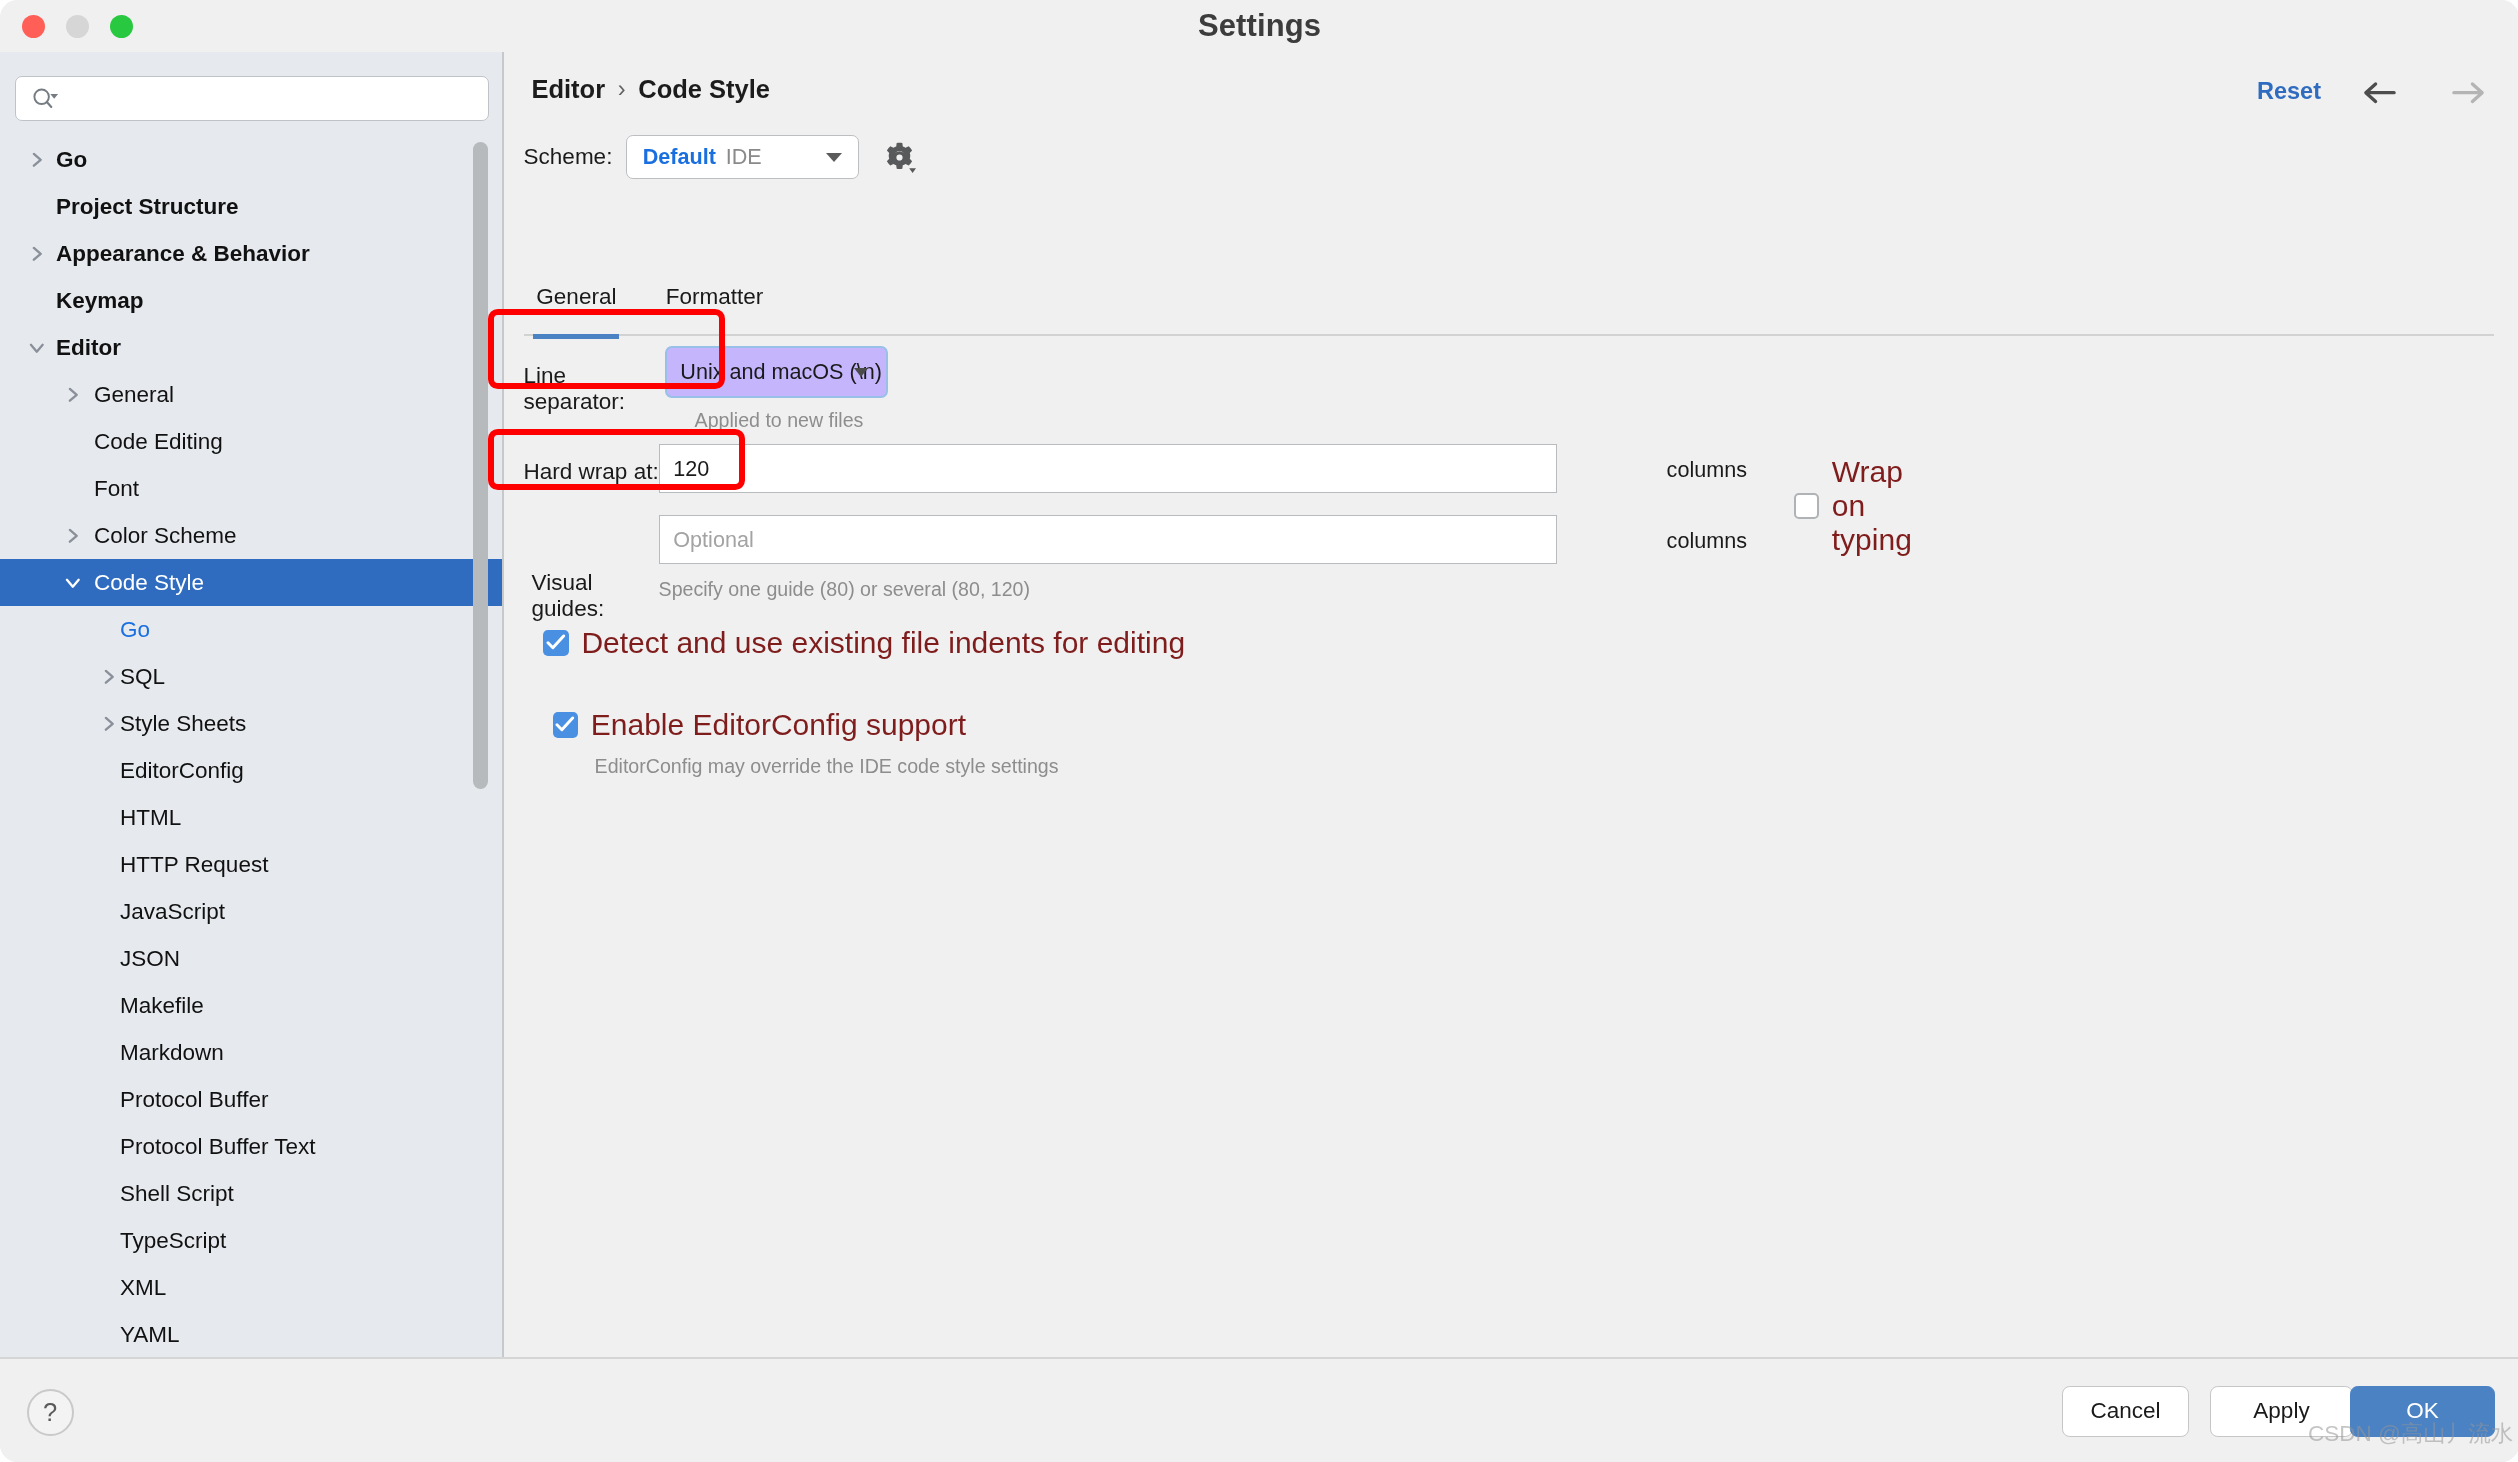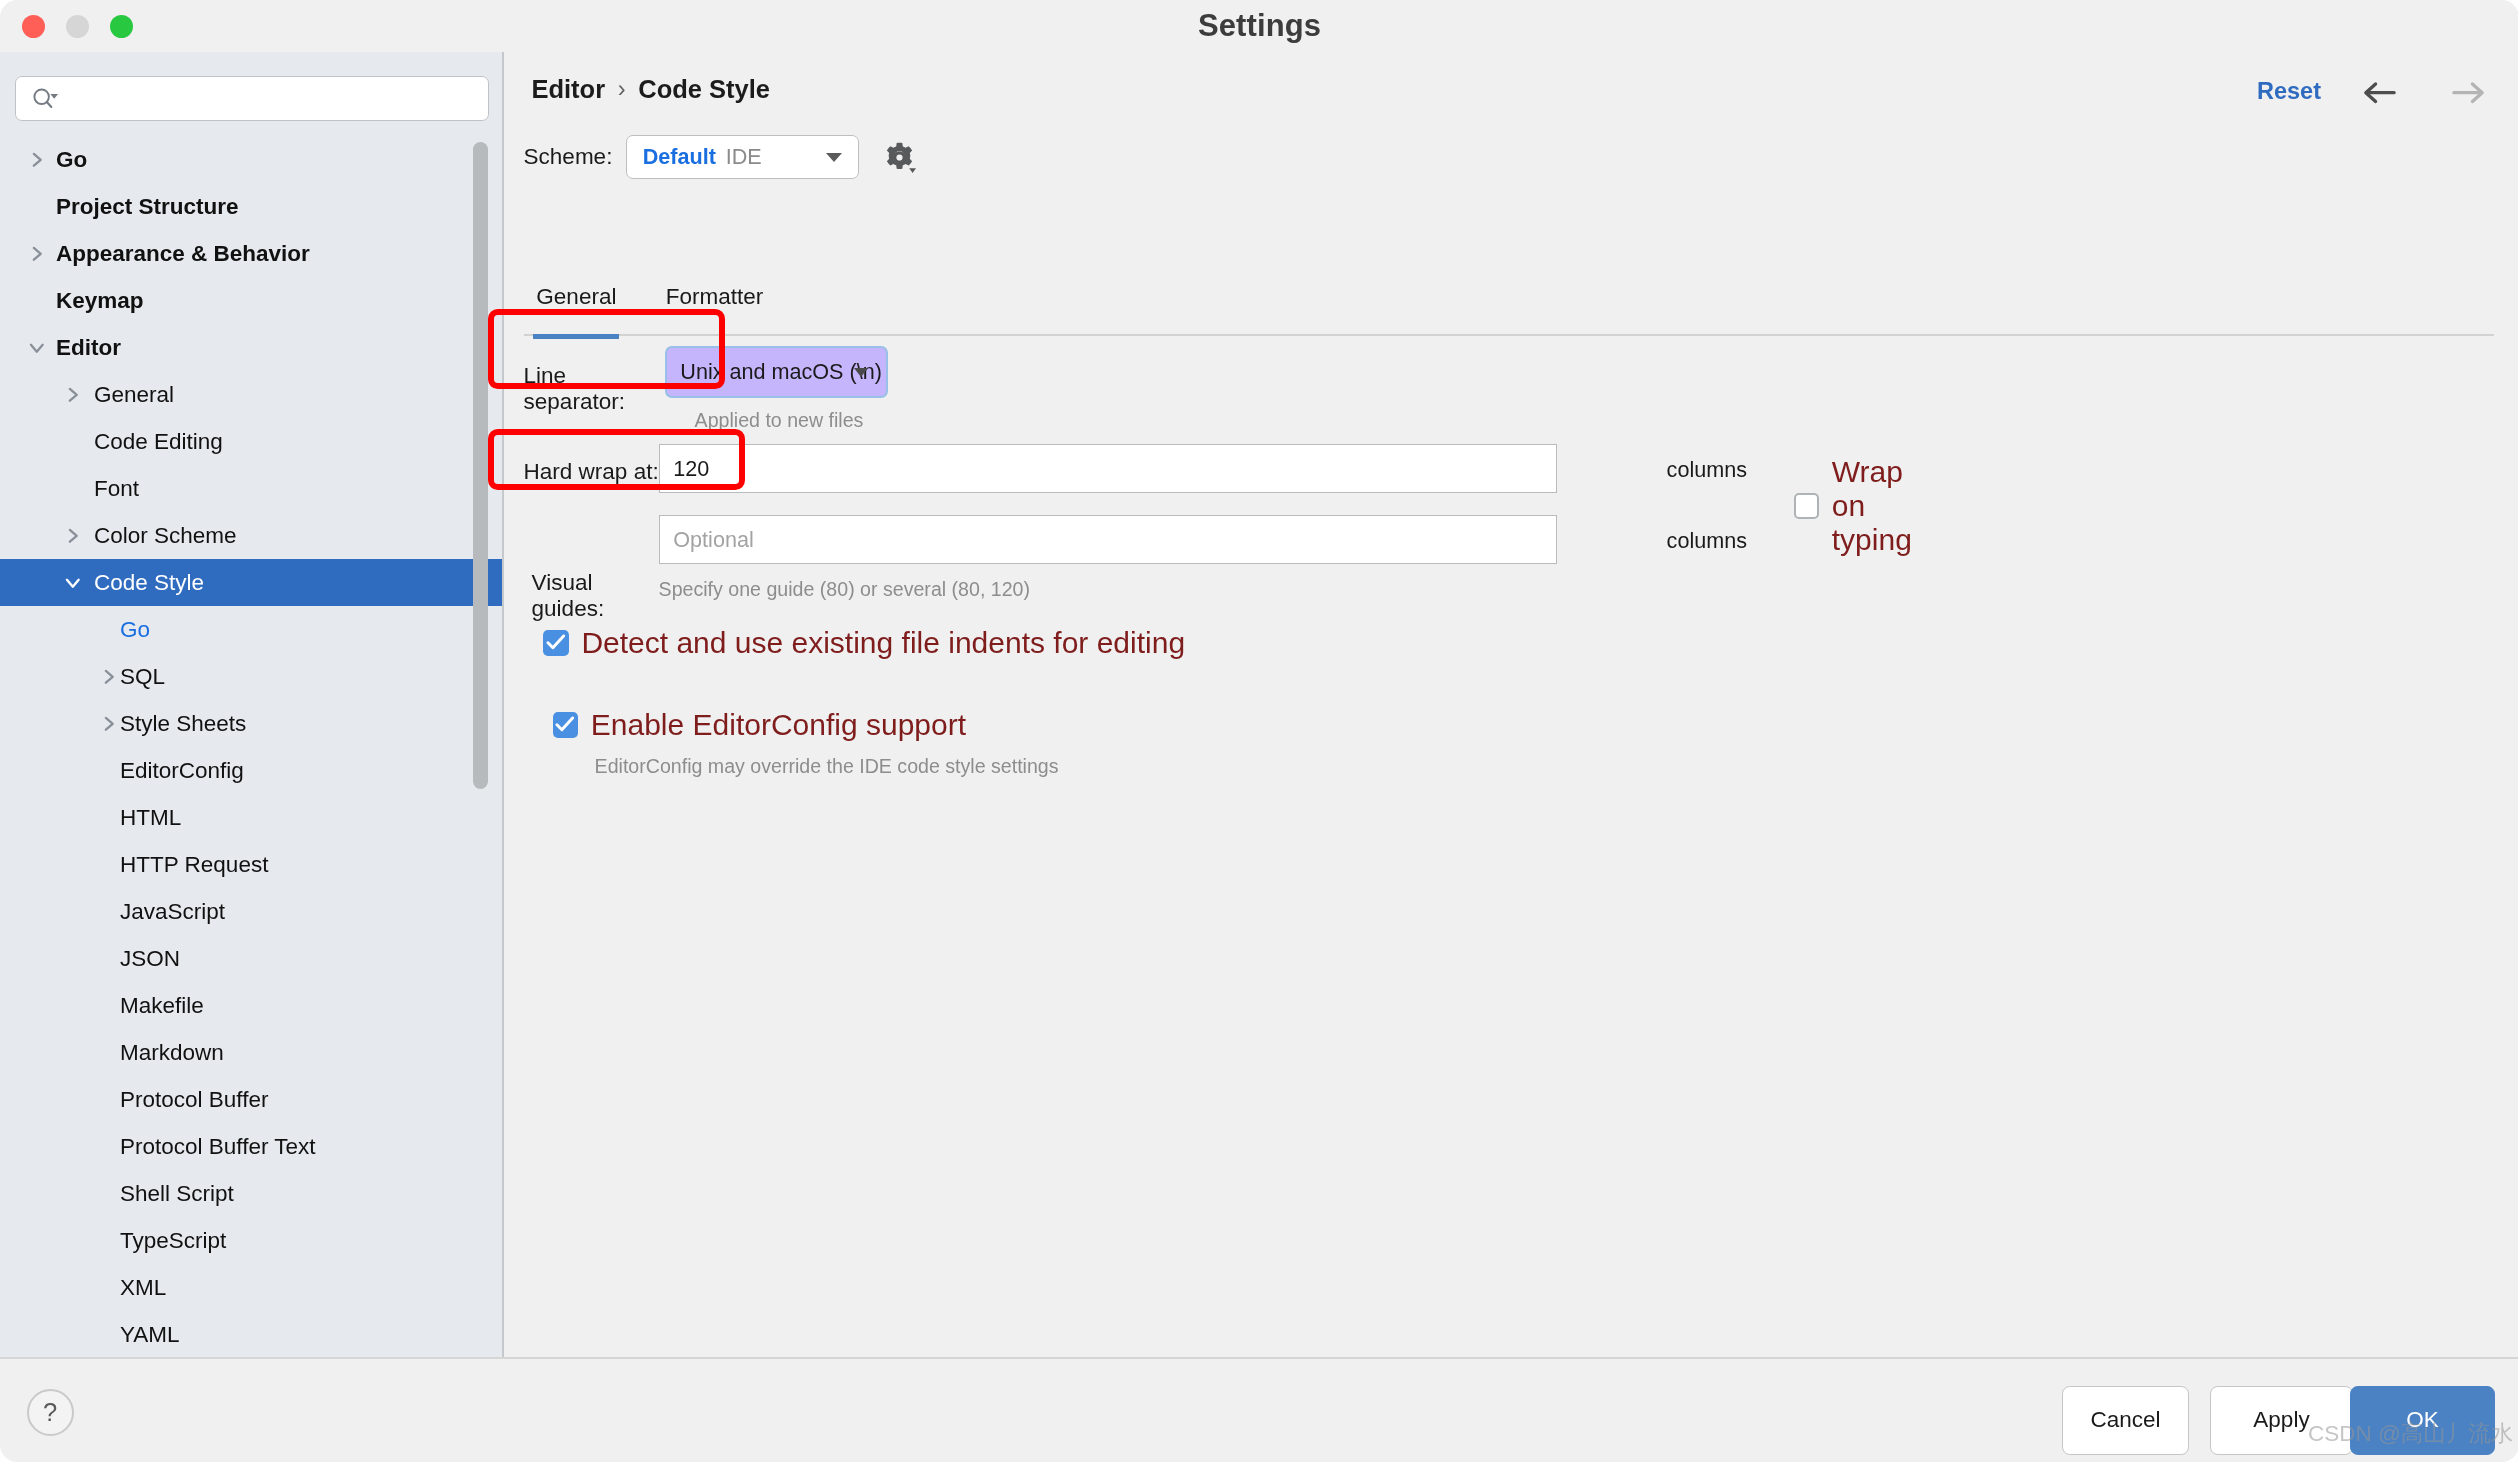--- a/index.html
+++ b/index.html
@@ -302,21 +302,21 @@
     width: 43px; height: 43px;
     border: 2px solid #c9c9c9;
     border-radius: 50%;
     background: #f3f3f3;
     display: flex; align-items: center; justify-content: center;
     font-size: 25.5px; color: #5a5a5a;
     cursor: pointer;
   }
   .btn {
     position: absolute; top: 26.5px;
-    height: 69px;
+    height: 51px;
     background: #ffffff;
     border: 1px solid #c6c6c6;
     border-radius: 7.8px;
     display: flex; align-items: center; justify-content: center;
     font-size: 22.5px; color: #1a1a1a;
     cursor: pointer;
     box-sizing: border-box;
   }
   #btn-cancel { left: 2062px; width: 127px; }
   #btn-apply  { left: 2210px; width: 143px; }

